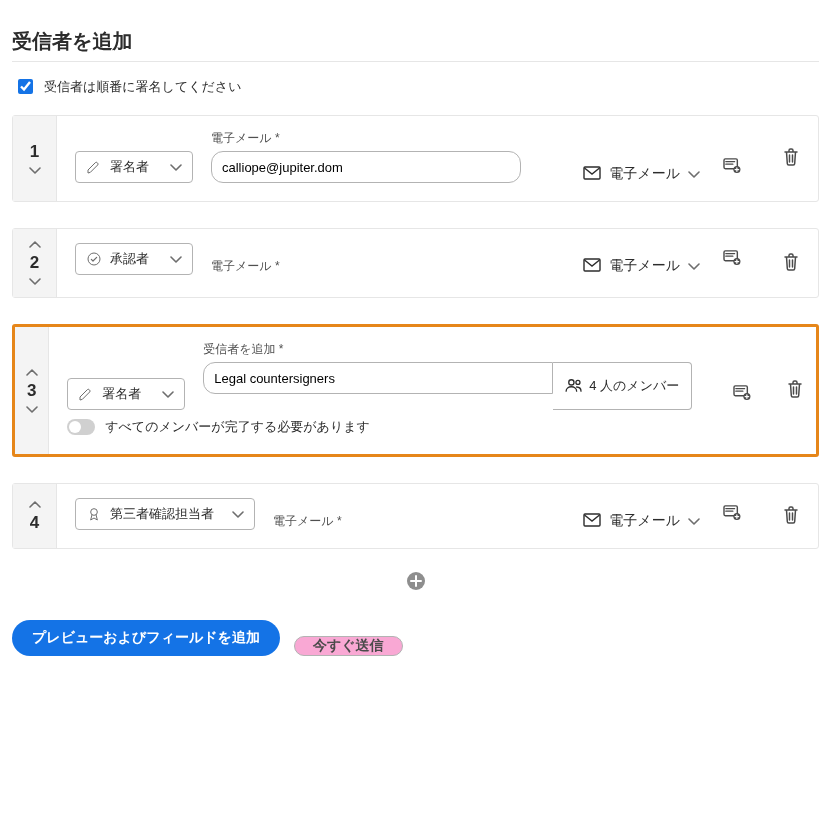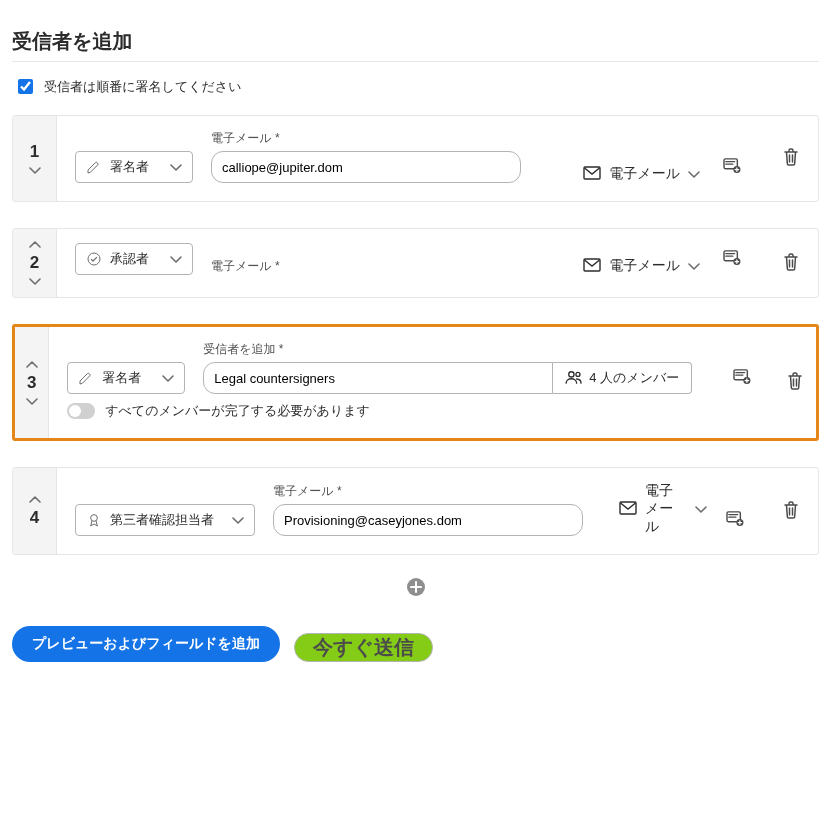--- a/index.html
+++ b/index.html
@@ -108,21 +108,21 @@
   .text-input.group-name { width: 350px; border-top-right-radius:0; border-bottom-right-radius:0; }
   .group-combo { display: flex; }
   .members-btn {
     display: flex;
     align-items: center;
     gap: 6px;
     border: 1px solid #b3b3b3;
     border-left: none;
     border-top-right-radius: 4px;
     border-bottom-right-radius: 4px;
-    height: 32px;
+    height: 48px;
     padding: 0 12px;
     background: #fff;
     cursor: pointer;
     font-size: 13px;
     white-space: nowrap;
   }
   .spacer { flex: 1; }
   .delivery-select {
     display: flex;
     align-items: center;
@@ -188,26 +188,26 @@
     background: #1473e6;
     color: #fff;
     border: none;
     border-radius: 18px;
     padding: 9px 20px;
     font-size: 14px;
     font-weight: 600;
     cursor: pointer;
   }
   .btn-secondary {
-    background: #84cc16;
+    background: #f9a8d4;
     color: #4b4b4b;
     border: 1px solid #b3b3b3;
     border-radius: 18px;
     padding: 0 18px;
-    font-size: 20px;
+    font-size: 14px;
     font-weight: 600;
     cursor: pointer;
   }
   svg { flex-shrink: 0; }
 </style>
 </head>
 <body>
 
 <h2 class="page-title">受信者を追加</h2>
 
@@ -424,21 +424,20 @@
             </span>
             <span class="role-label">第三者確認担当者</span>
             <span class="caret">
               <svg width="12" height="8" viewBox="0 0 12 8">
                 <path d="M1 2l5 5 5-5" fill="none" stroke="currentColor" stroke-width="1.6" stroke-linecap="round" stroke-linejoin="round"></path>
               </svg>
             </span>
           </div>
           <div class="field-group">
             <span class="field-label">電子メール *</span>
-            <input type="text" class="text-input" value="Provisioning@caseyjones.dom" style="">
           </div>
           <div class="spacer"></div>
           <div class="delivery-select">
             <span><svg width="18" height="14" viewBox="0 0 18 14">
                 <rect x="1" y="1" width="16" height="12" rx="1" fill="none" stroke="currentColor" stroke-width="1.4"></rect>
                 <path d="M1.5 2L9 8l7.5-6" fill="none" stroke="currentColor" stroke-width="1.4"></path>
               </svg></span>
             <span>電子メール</span>
             <span class="caret">
               <svg width="12" height="8" viewBox="0 0 12 8">

